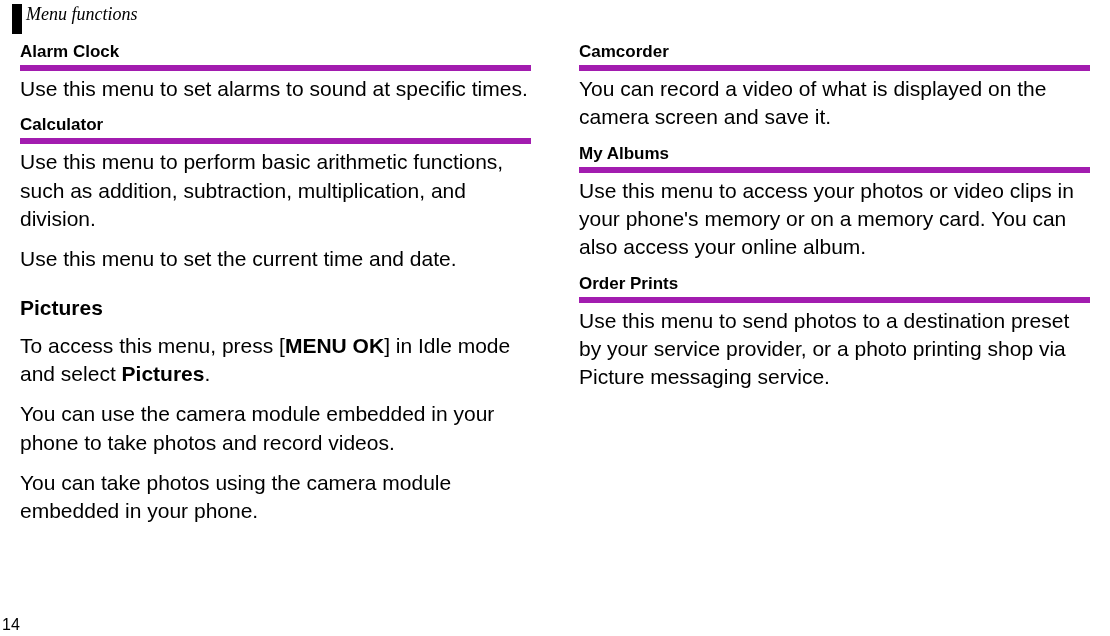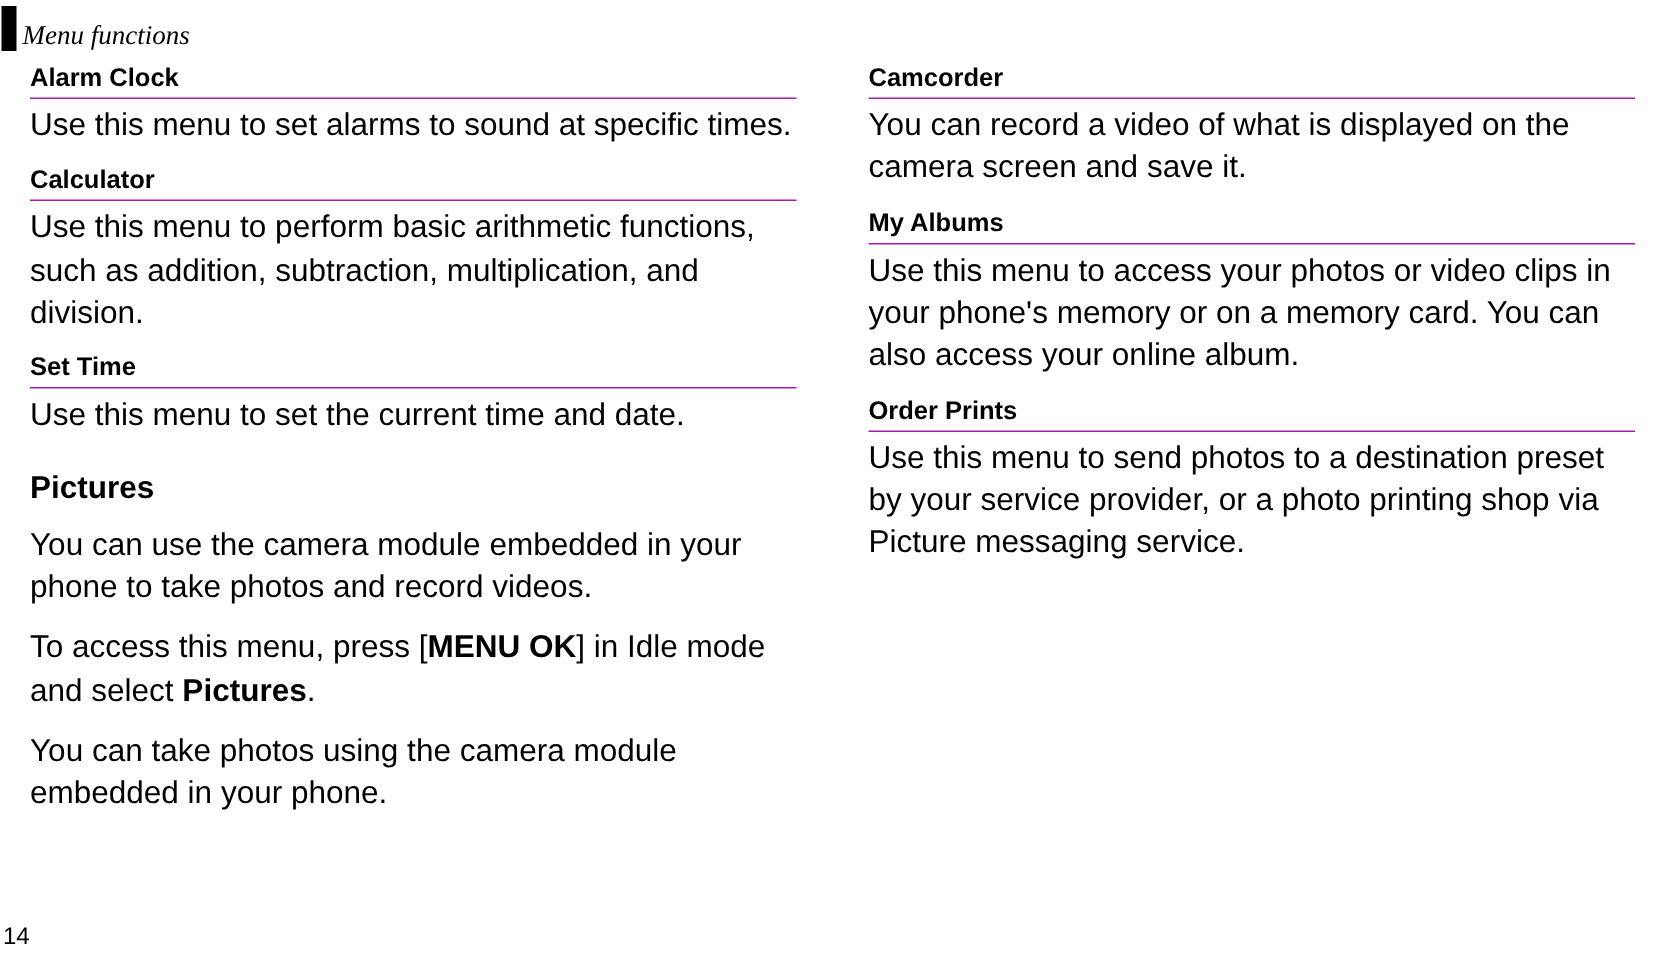--- a/index.html
+++ b/index.html
@@ -7,22 +7,22 @@
     font-family: Verdana, Geneva, sans-serif;
     width: 1110px;
     height: 636px;
     background: #fff;
     color: #000;
     position: relative;
     padding-top: 4px;
   }
   .header {
     display: flex;
-    align-items: flex-end;
-    margin-left: 1px;
+    align-items: flex-start;
+    margin-left: 12px;
   }
   .header-bar {
     width: 10px;
     height: 30px;
     background: #000;
     margin-right: 4px;
   }
   .header-title {
     font-style: italic;
     font-size: 18px;
@@ -35,21 +35,21 @@
   }
   .col {
     flex: 1;
     max-width: 535px;
   }
   .section-heading {
     font-weight: bold;
     font-size: 17px;
     margin-top: 4px;
     margin-bottom: 2px;
-    border-bottom: 1px solid #a21caf;
+    border-bottom: 6px solid #a21caf;
     padding-bottom: 3px;
   }
   .section-body {
     font-size: 21px;
     line-height: 1.35;
     margin-top: 4px;
     margin-bottom: 12px;
   }
   .main-heading {
     font-weight: bold;
@@ -76,28 +76,27 @@
 <div class="columns">
 
   <div class="col">
 
     <div class="section-heading">Alarm Clock</div>
     <div class="section-body">Use this menu to set alarms to sound at specific times.</div>
 
     <div class="section-heading">Calculator</div>
     <div class="section-body">Use this menu to perform basic arithmetic functions, such as addition, subtraction, multiplication, and division.</div>
 
-    <div class="section-heading">Set Time</div>
     <div class="section-body">Use this menu to set the current time and date.</div>
 
     <div class="main-heading">Pictures</div>
-    <div class="section-body">You can use the camera module embedded in your phone to take photos and record videos.</div>
     <div class="section-body">
       <span>To access this menu, press [</span><b>MENU OK</b><span>] in Idle mode and select </span><b>Pictures</b><span>.</span>
     </div>
+    <div class="section-body">You can use the camera module embedded in your phone to take photos and record videos.</div>
 
     <div class="section-body">You can take photos using the camera module embedded in your phone.</div>
 
   </div>
 
   <div class="col">
 
     <div class="section-heading">Camcorder</div>
     <div class="section-body">You can record a video of what is displayed on the camera screen and save it.</div>
 

